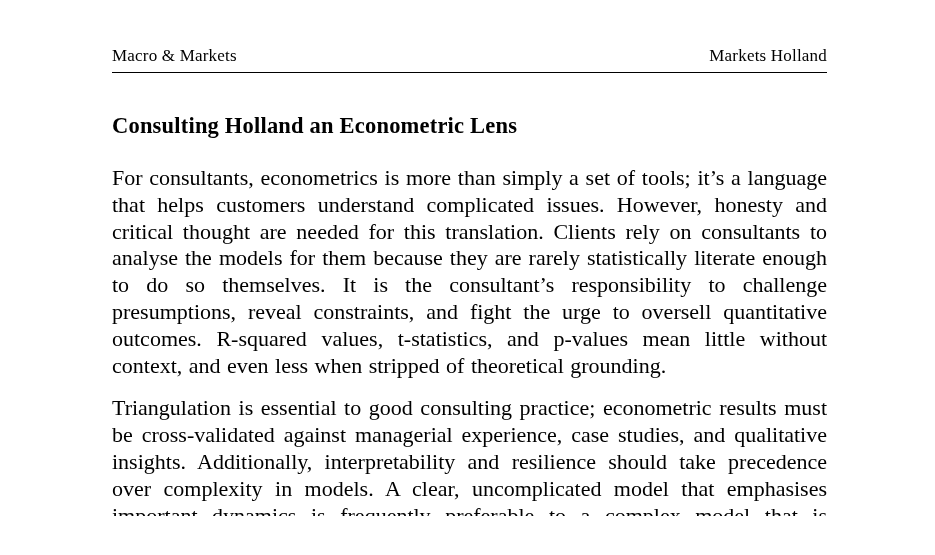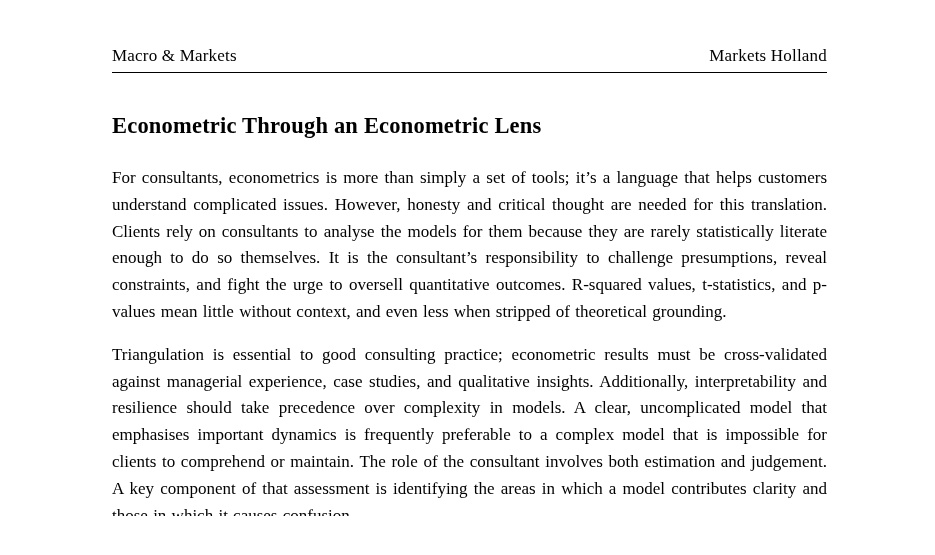--- a/index.html
+++ b/index.html
@@ -30,37 +30,37 @@
     white-space: nowrap;
     letter-spacing: 0.2px;
   }
   .doc-title {
     font-size: 22.5px;
     font-weight: bold;
     margin: 40px 0 26px 0;
     letter-spacing: 0.2px;
   }
   .body-text p {
-    font-size: 17px;
+    font-size: 22px;
     line-height: 26.8px;
     text-align: justify;
     margin: 16px 0 11px 0;
     word-spacing: 1px;
   }
 </style>
 </head>
 <body>
 
 <div class="page">
 
   <div class="header">
     <span>Macro &amp; Markets</span>
     <span>Markets Holland</span>
   </div>
 
-  <h1 class="doc-title">Econometric Through an Econometric Lens</h1>
+  <h1 class="doc-title">Consulting Holland an Econometric Lens</h1>
 
   <div class="body-text">
     <p>For consultants, econometrics is more than simply a set of tools; it’s a language that helps customers understand complicated issues. However, honesty and critical thought are needed for this translation. Clients rely on consultants to analyse the models for them because they are rarely statistically literate enough to do so themselves. It is the consultant’s responsibility to challenge presumptions, reveal constraints, and fight the urge to oversell quantitative outcomes. R-squared values, t-statistics, and p-values mean little without context, and even less when stripped of theoretical grounding.</p>
     <p>Triangulation is essential to good consulting practice; econometric results must be cross-validated against managerial experience, case studies, and qualitative insights. Additionally, interpretability and resilience should take precedence over complexity in models. A clear, uncomplicated model that emphasises important dynamics is frequently preferable to a complex model that is impossible for clients to comprehend or maintain. The role of the consultant involves both estimation and judgement. A key component of that assessment is identifying the areas in which a model contributes clarity and those in which it causes confusion.</p>
   </div>
 
 </div>
 
 </body></html>

